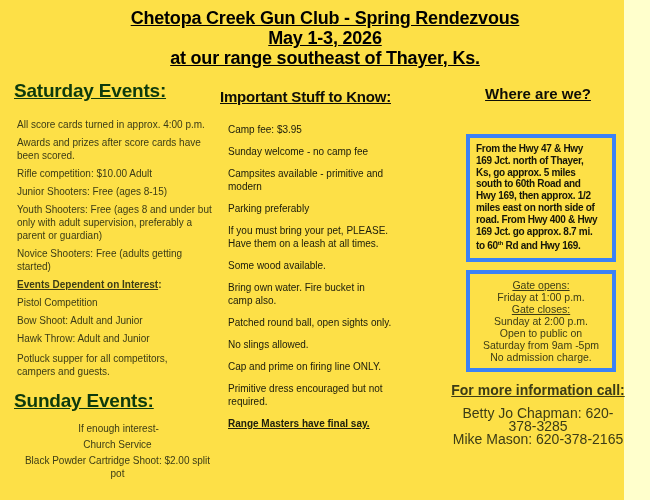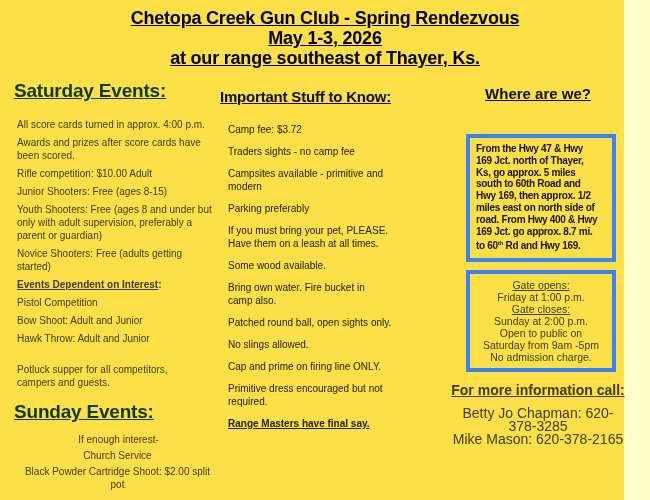--- a/index.html
+++ b/index.html
@@ -23,21 +23,21 @@
   .h-green {
     font-size:19px; font-weight:bold; text-decoration:underline;
     color:#0D3A0D; margin:0 0 16px 0; letter-spacing:-0.2px;
   }
   .col-left p {
     margin:0 0 5px 3px; font-size:10px; line-height:13px;
     color:#3C3C16; white-space:pre-line;
   }
   p.dep { font-weight:bold; margin-bottom:5px; }
   .u { text-decoration:underline; }
-  p.potluck { margin-top:18px; }
+  p.potluck { margin-top:7px; }
   .h-sunday { margin:12px 0 10px 0; }
   p.sun { margin-bottom:3px;text-align:center; }
   p.indent { padding-left:2px; }
 
   
   .col-mid { position:absolute; left:220px; top:88px; width:198px; }
   .h-mid {
     font-size:15px; font-weight:bold; text-decoration:underline;
     color:#0E0E06; margin:0 0 18px 0; letter-spacing:-0.2px;
   }
@@ -102,22 +102,22 @@
 campers and guests.</p>
 
     <h2 class="h-green h-sunday">Sunday Events:</h2>
     <p class="sun indent">If enough interest-</p>
     <p class="sun">Church Service</p>
     <p class="sun">Black Powder Cartridge Shoot: $2.00 split pot</p>
   </section>
 
   <section class="col-mid">
     <h3 class="h-mid">Important Stuff to Know:</h3>
-    <p>Camp fee: $3.72</p>
-    <p>Traders sights - no camp fee</p>
+    <p>Camp fee: $3.95</p>
+    <p>Sunday welcome - no camp fee</p>
     <p>Campsites available - primitive and
 modern</p>
     <p>Parking preferably</p>
     <p>If you must bring your pet, PLEASE.
 Have them on a leash at all times.</p>
     <p>Some wood available.</p>
     <p>Bring own water. Fire bucket in
 camp also.</p>
     <p>Patched round ball, open sights only.</p>
     <p>No slings allowed.</p>

